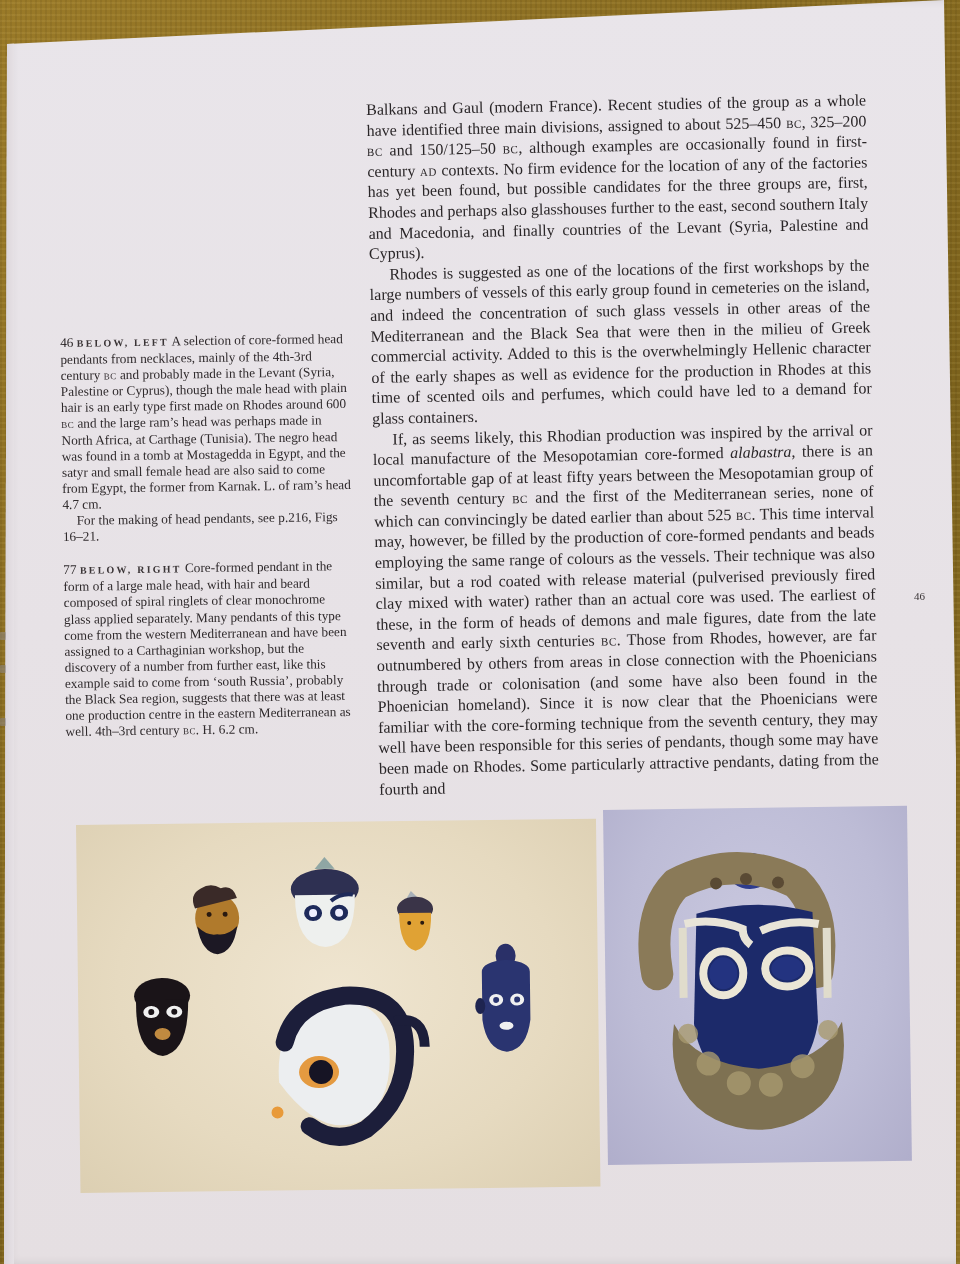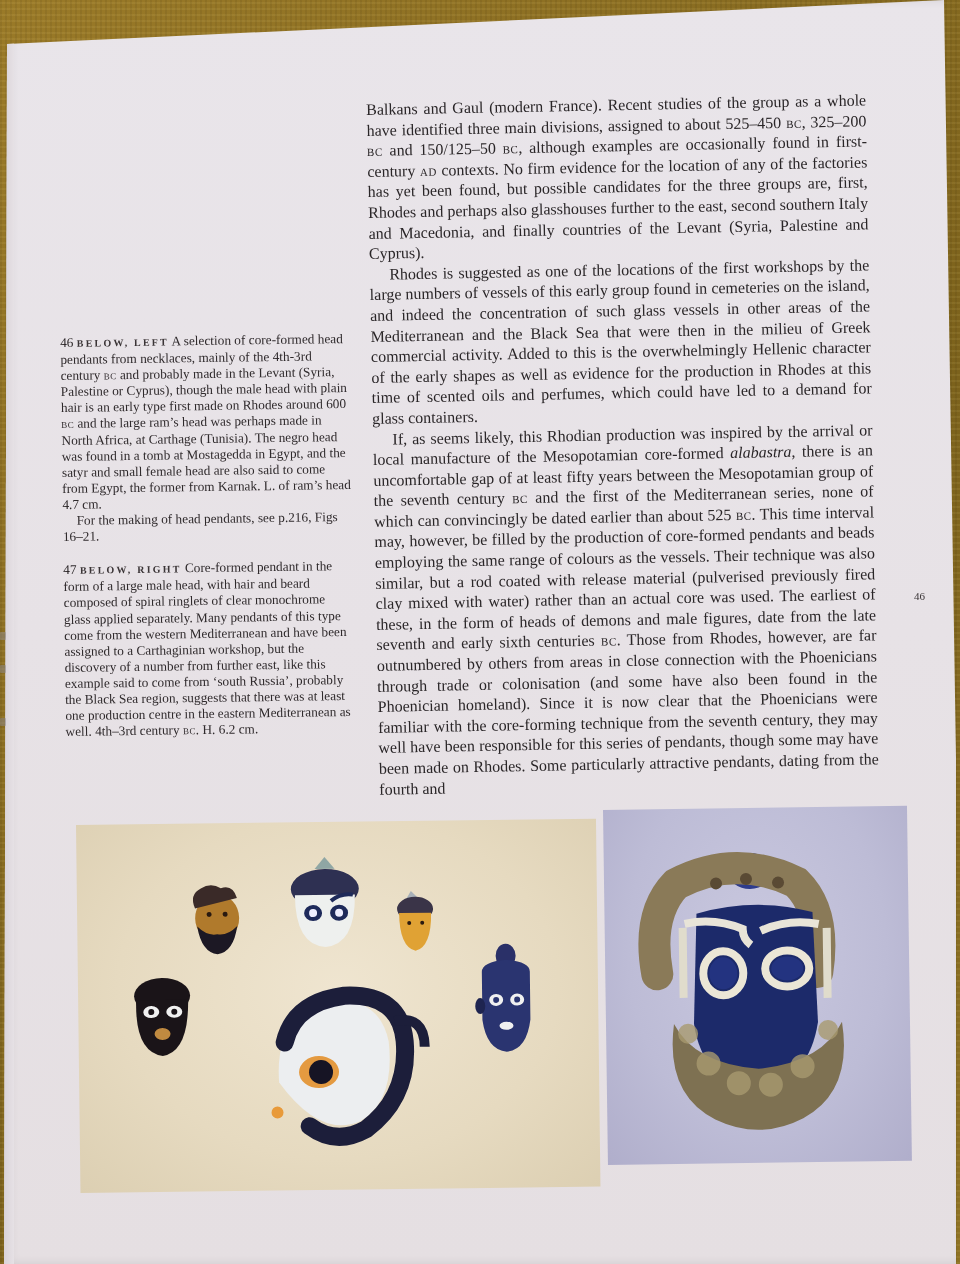--- a/index.html
+++ b/index.html
@@ -108,21 +108,21 @@
 
 <div class="captions">
   <p>
     <span class="cap-num">46</span>
     <span class="cap-label">BELOW, LEFT</span>
     <span>A selection of core-formed head pendants from necklaces, mainly of the 4th-3rd century </span><span class="sc">BC</span><span> and probably made in the Levant (Syria, Palestine or Cyprus), though the male head with plain hair is an early type first made on Rhodes around 600 </span><span class="sc">BC</span><span> and the large ram’s head was perhaps made in North Africa, at Carthage (Tunisia). The negro head was found in a tomb at Mostagedda in Egypt, and the satyr and small female head are also said to come from Egypt, the former from Karnak. L. of ram’s head 4.7 cm.</span>
   </p>
   <p class="indent">For the making of head pendants, see p.216, Figs 16–21.</p>
   <div class="caption-gap"></div>
   <p>
-    <span class="cap-num">47</span>
+    <span class="cap-num">77</span>
     <span class="cap-label">BELOW, RIGHT</span>
     <span>Core-formed pendant in the form of a large male head, with hair and beard composed of spiral ringlets of clear monochrome glass applied separately. Many pendants of this type come from the western Mediterranean and have been assigned to a Carthaginian workshop, but the discovery of a number from further east, like this example said to come from ‘south Russia’, probably the Black Sea region, suggests that there was at least one production centre in the eastern Mediterranean as well. 4th–3rd century </span><span class="sc">BC</span><span>. H. 6.2 cm.</span>
   </p>
 </div>
 
 <div class="margin-number">46</div>
 
 <div class="photo-left">
   <svg width="520" height="368" viewBox="0 0 520 368">
 

